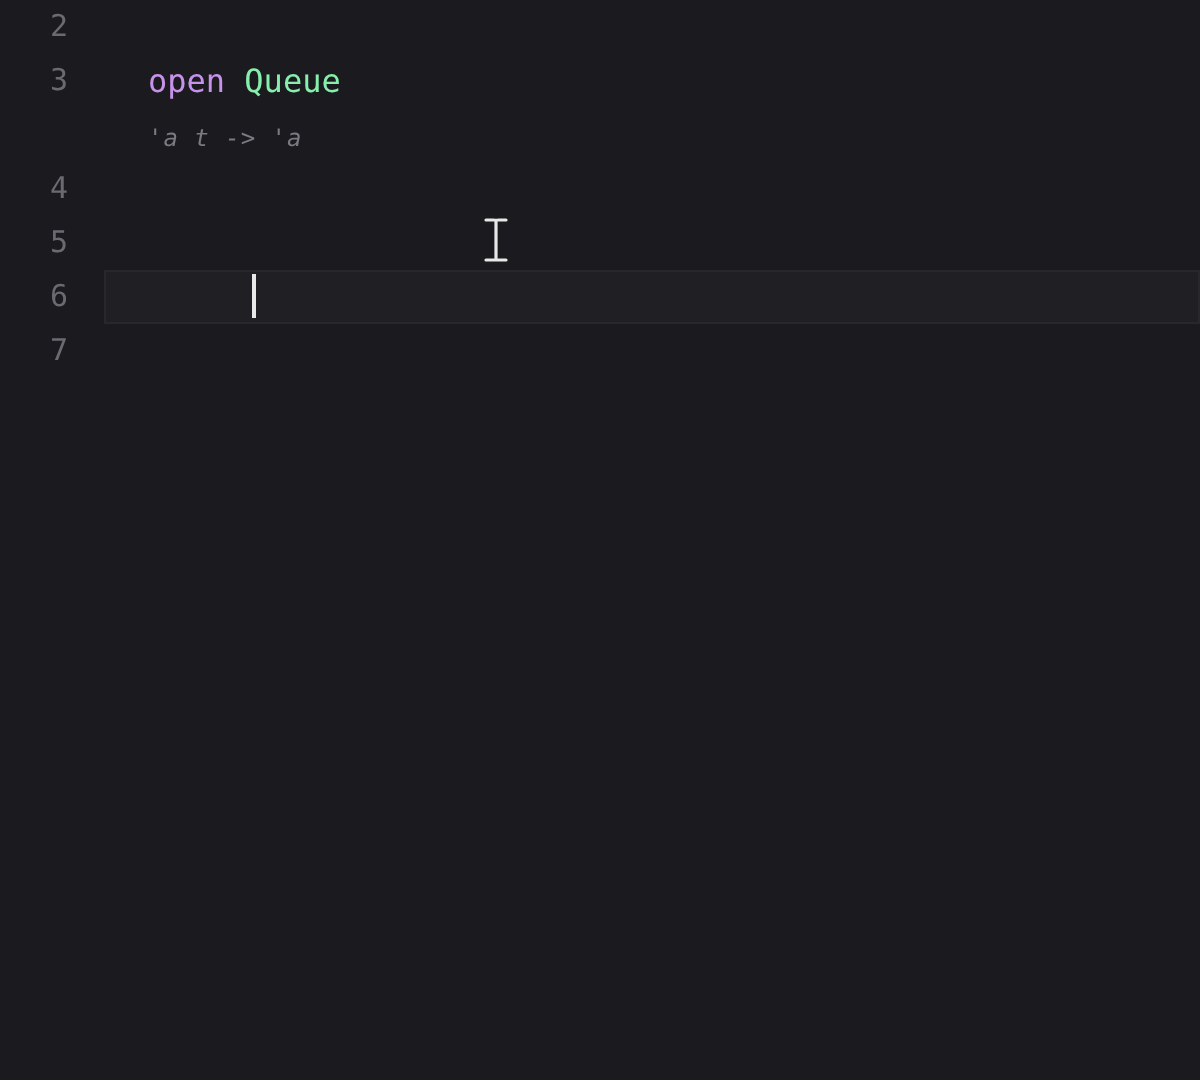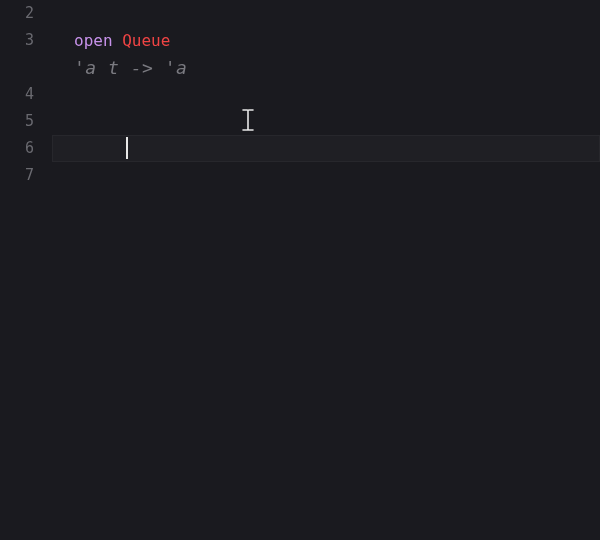--- a/index.html
+++ b/index.html
@@ -42,27 +42,27 @@
     line-height: 27px;
     padding-left: 22px;
     white-space: pre;
     position: relative;
   }
   .row.current {
     background: rgba(255,255,255,0.025);
     box-shadow: inset 0 0 0 1px rgba(255,255,255,0.04);
   }
   .hint {
-    font-size: 18px;
+    font-size: 12px;
     color: #7a7a80;
     font-style: italic;
     letter-spacing: 0.5px;
   }
   .tok-kw { color: #c792ea; }          
-  .tok-mod { color: #ef4444; }         
+  .tok-mod { color: #86efac; }         
   .tok-id { color: #8fd4f0; }          
   .tok-op { color: #b0b0b8; }          
   .tok-fn { color: #e8e8e8; }          
   .text-cursor {
     position: absolute;
     width: 2px;
     height: 22px;
     background: #e8e8e8;
     left: 74px;
     top: 2px;

